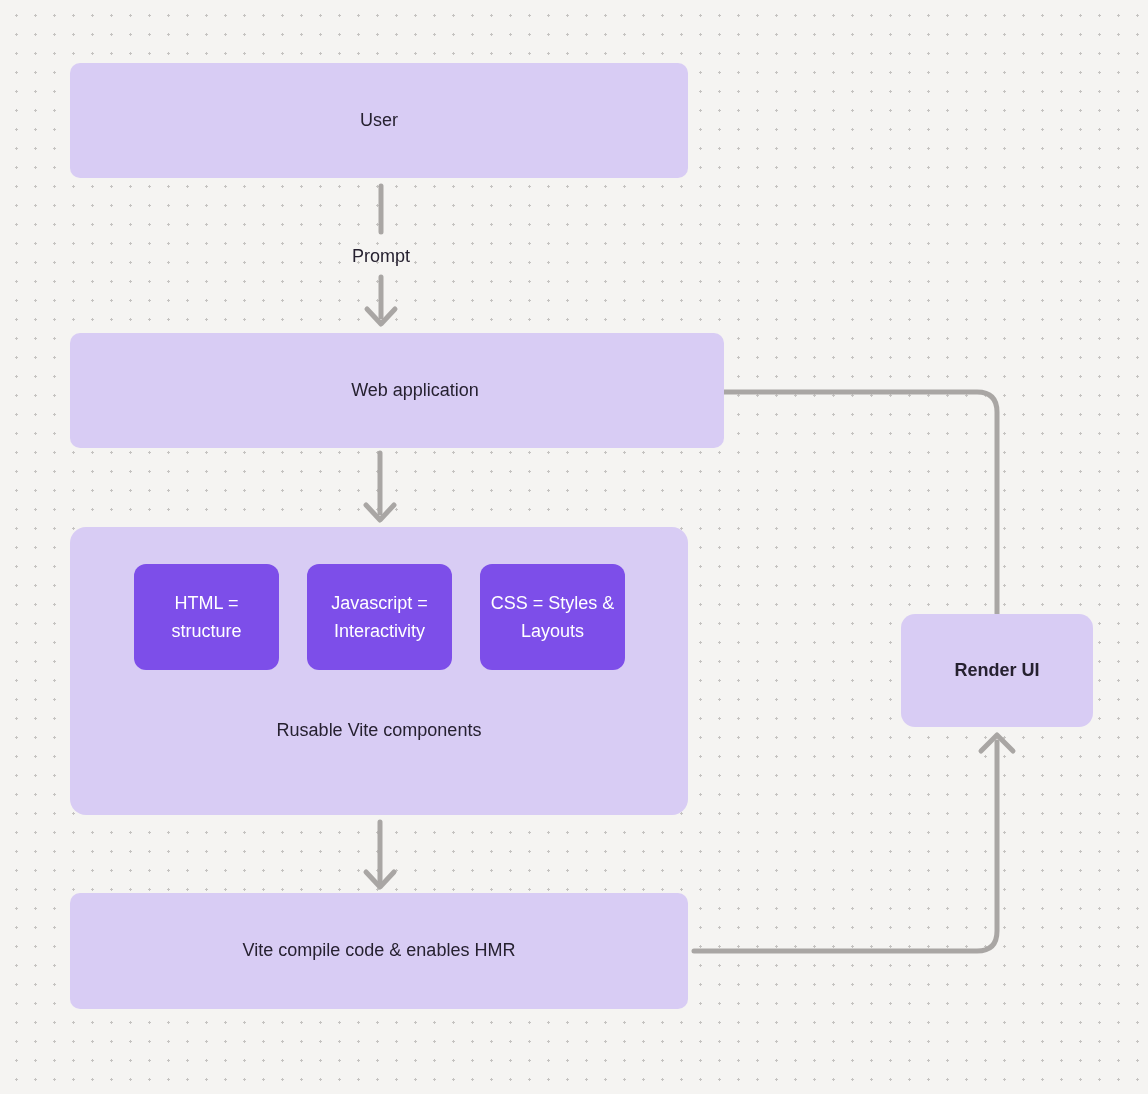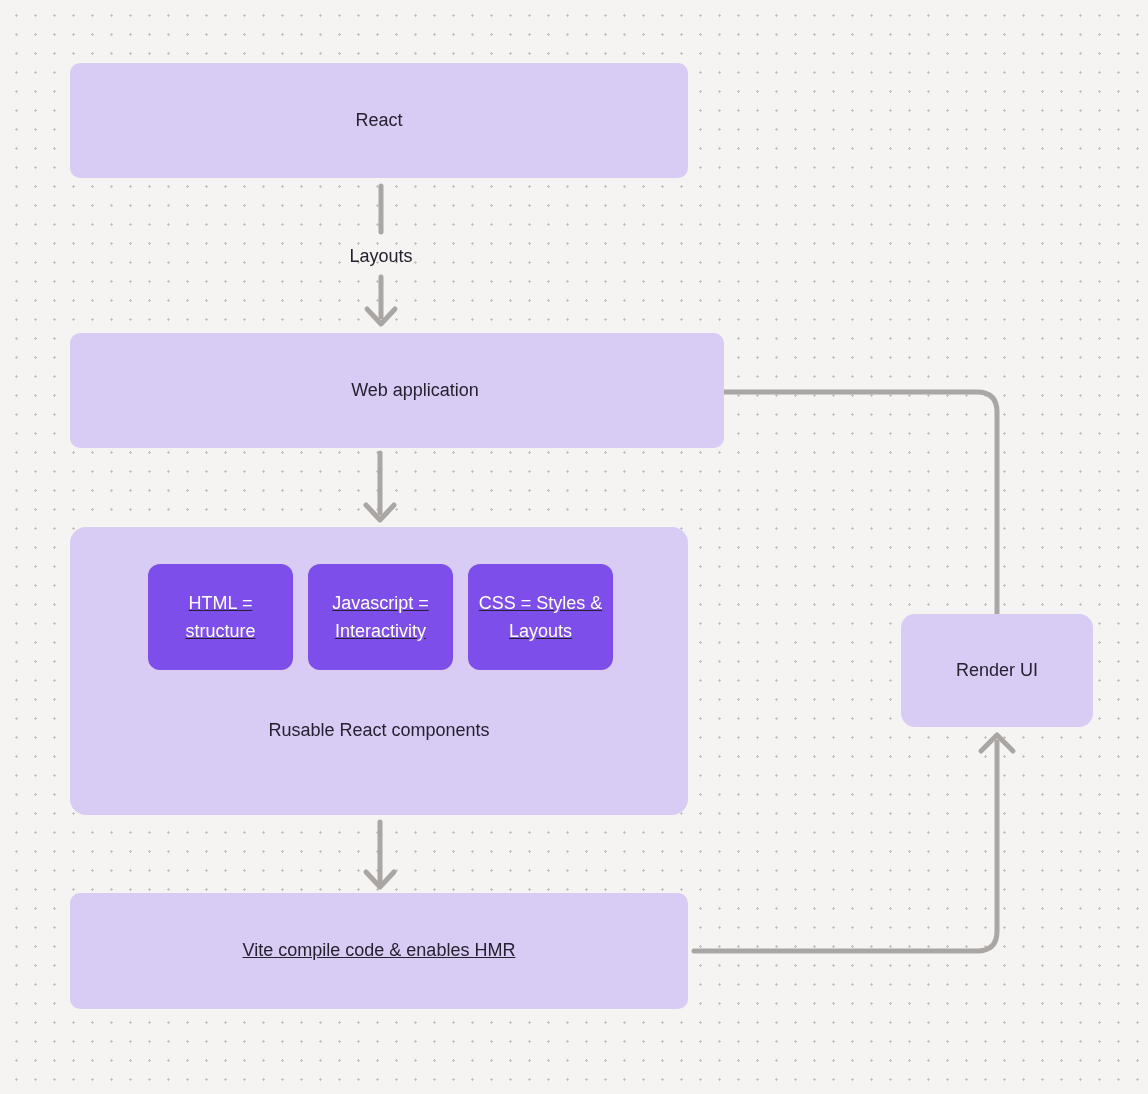--- a/index.html
+++ b/index.html
@@ -42,34 +42,33 @@
     display: flex;
     align-items: center;
     justify-content: center;
     color: #262130;
     font-size: 18px;
     line-height: 1.3;
     text-align: center;
   }
   .node-user        { left: 70px;  top: 63px;  width: 618px; height: 115px; }
   .node-webapp      { left: 70px;  top: 333px; width: 618px; height: 115px; padding-left: 36px; }
-  .node-vite        { left: 70px;  top: 893px; width: 618px; height: 116px; text-decoration: underline; }
-  .node-render-ui   { left: 901px; top: 614px; width: 192px; height: 113px; border-radius: 14px; }
+  .node-vite        { left: 70px;  top: 893px; width: 618px; height: 116px; }
+  .node-render-ui   { left: 901px; top: 614px; width: 192px; height: 113px; border-radius: 14px; font-weight: bold; }
   .node-components  {
     left: 70px; top: 527px; width: 618px; height: 288px;
     border-radius: 16px;
     display: block;
   }
   .dark-row {
     position: absolute;
-    left: 78px;
+    left: 64px;
     top: 37px;
     display: flex;
-    gap: 15px;
-    text-decoration: underline;
+    gap: 28px;
   }
   .dark-box {
     width: 145px;
     height: 106px;
     background: #7d4ee9;
     border-radius: 12px;
     display: flex;
     align-items: center;
     justify-content: center;
     text-align: center;
@@ -126,42 +125,42 @@
       <polyline points="981,751 997,735 1013,751"></polyline>
     </g>
 
     <g>
       <path d="M997 614 L997 412 Q997 392 977 392 L716 392"></path>
       <polyline points="716,377 698,392 716,407"></polyline>
     </g>
   </svg>
 
   <div class="node node-user">
-    <span>React</span>
+    <span>User</span>
   </div>
 
-  <div class="edge-label">Layouts</div>
+  <div class="edge-label">Prompt</div>
 
   <div class="node node-webapp">
     <span>Web application</span>
   </div>
 
   <div class="node node-components">
     <div class="dark-row">
       <div class="dark-box">
         <span>HTML = structure</span>
       </div>
       <div class="dark-box">
         <span>Javascript = Interactivity</span>
       </div>
       <div class="dark-box">
         <span>CSS = Styles &amp; Layouts</span>
       </div>
     </div>
-    <div class="components-caption">Rusable React components</div>
+    <div class="components-caption">Rusable Vite components</div>
   </div>
 
   <div class="node node-vite">
     <span>Vite compile code &amp; enables HMR</span>
   </div>
 
   <div class="node node-render-ui">
     <span>Render UI</span>
   </div>
 

